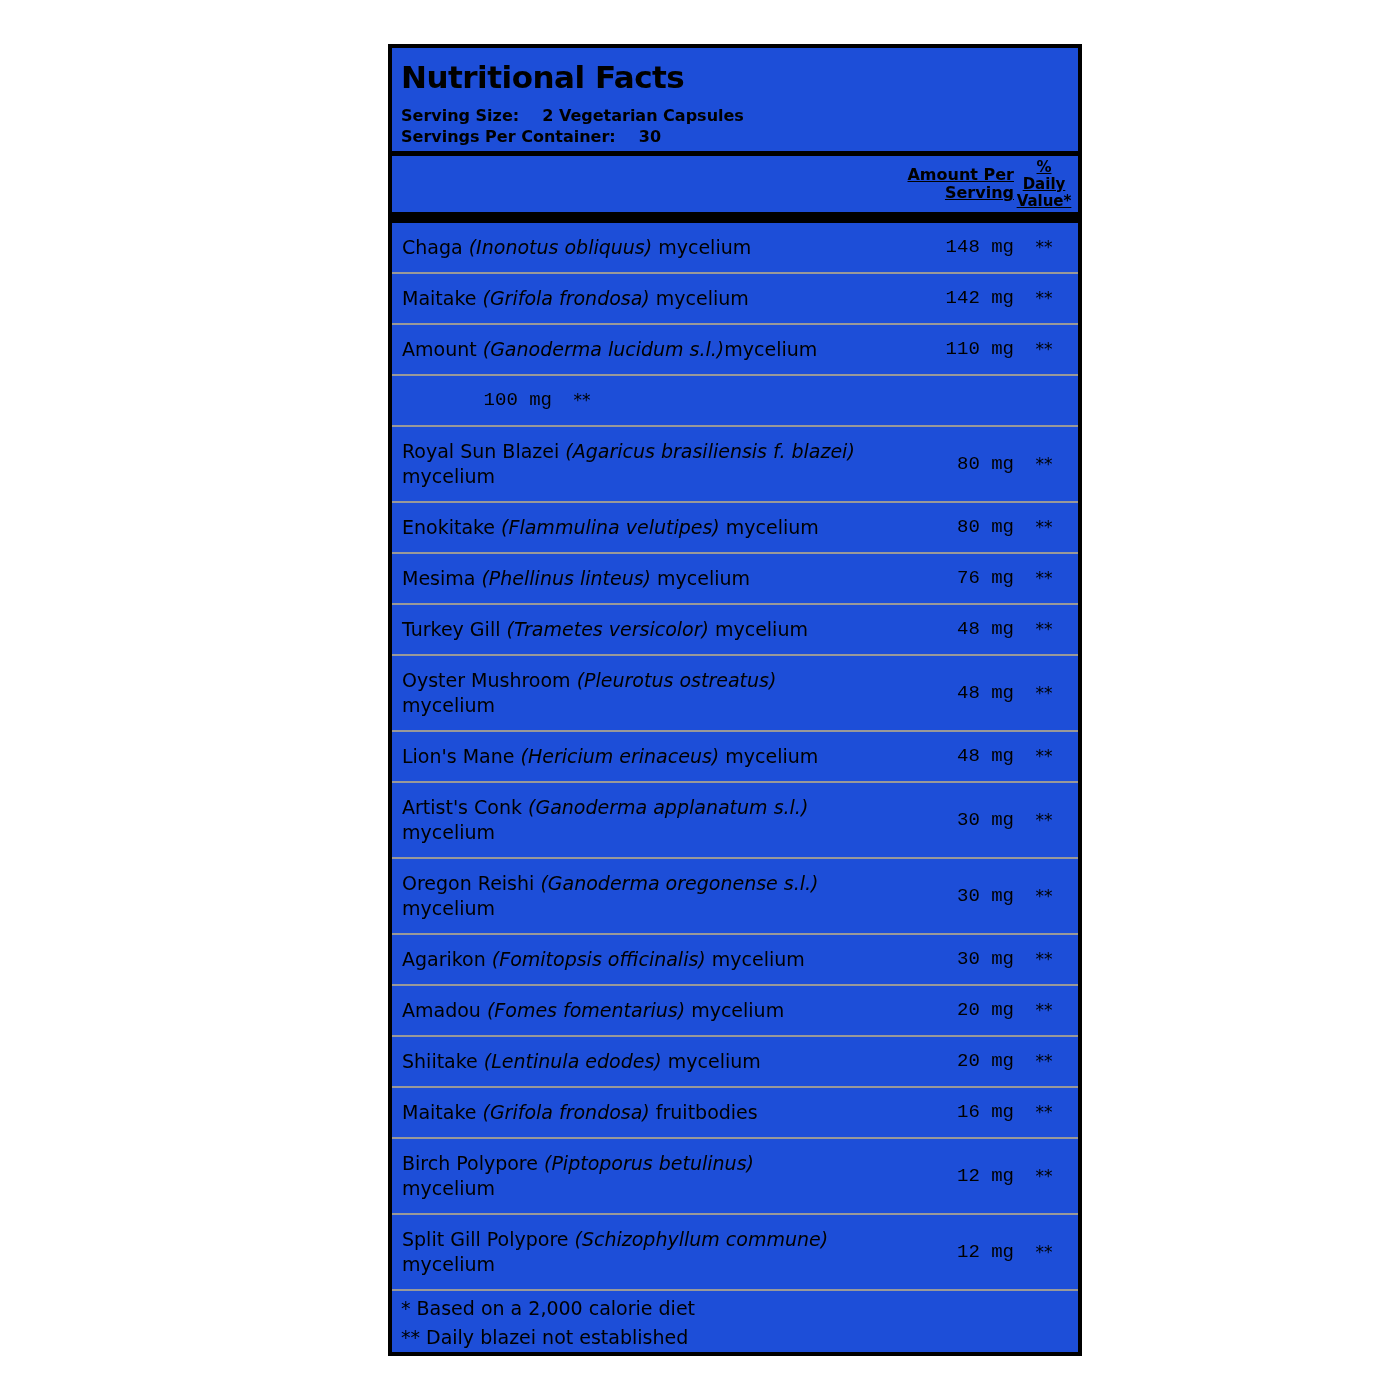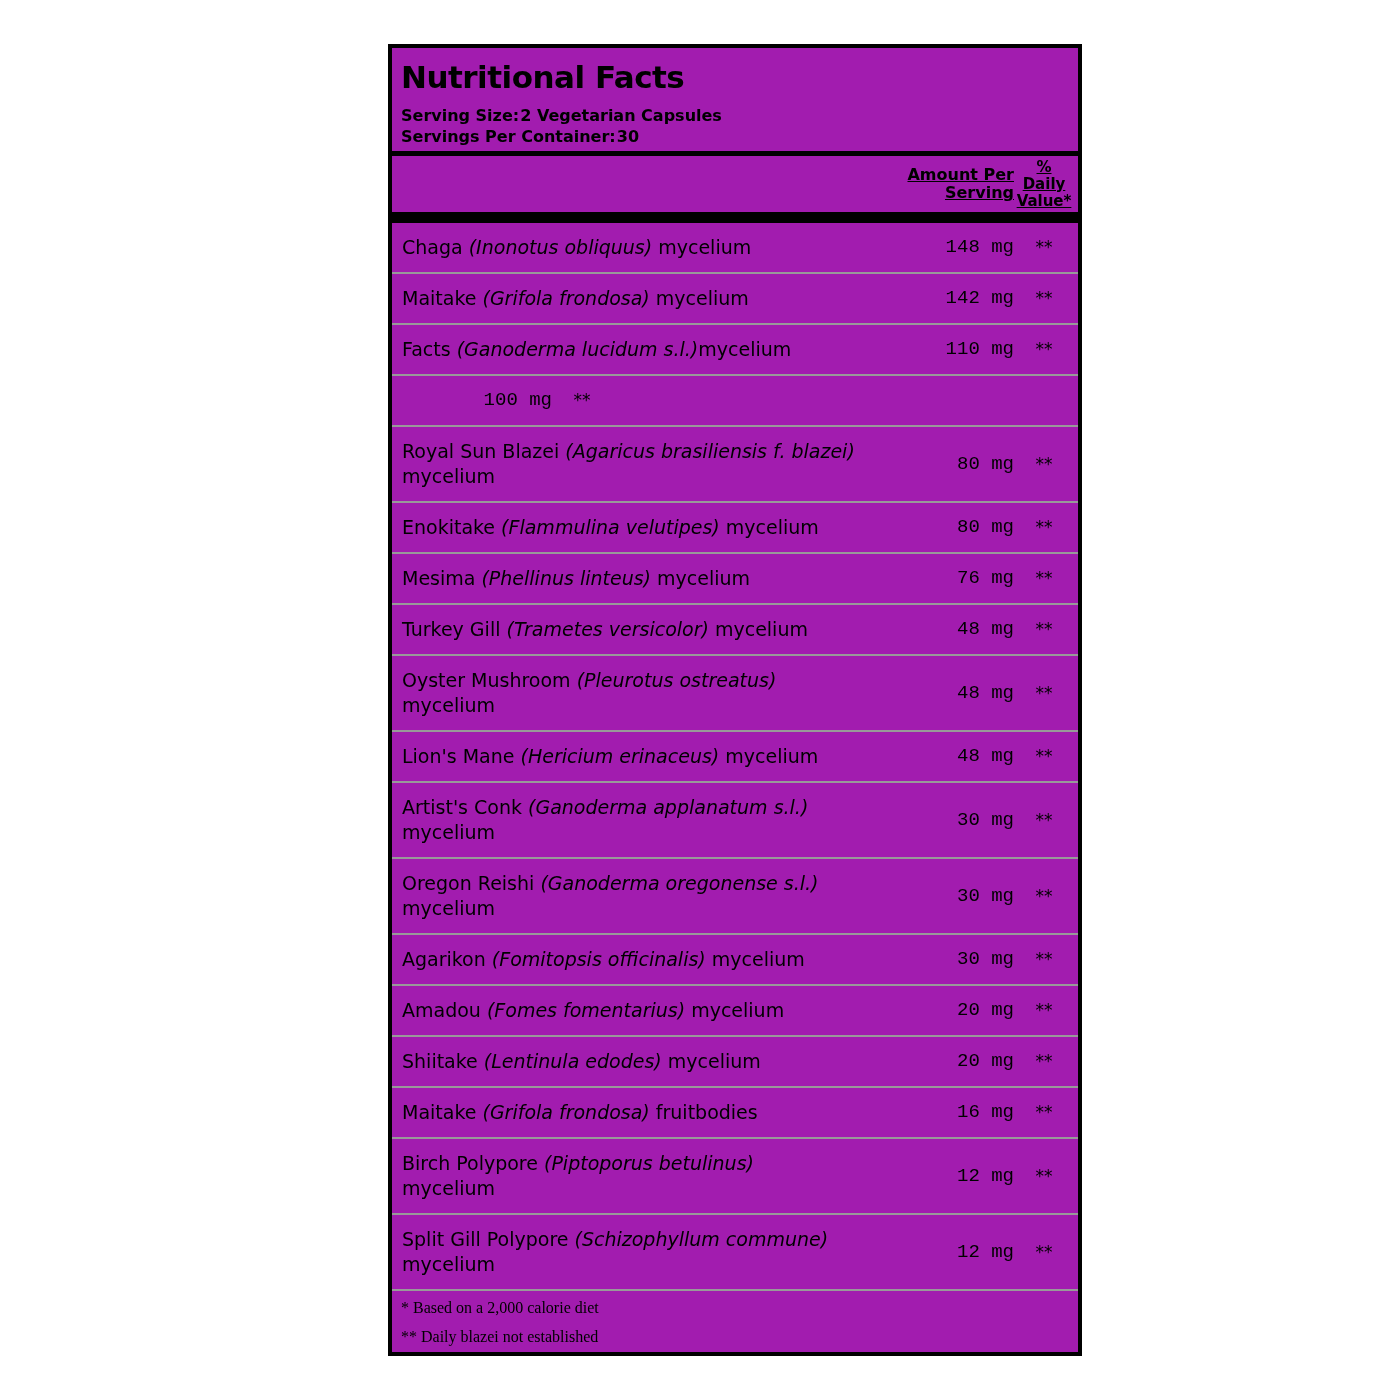--- a/index.html
+++ b/index.html
@@ -8,37 +8,37 @@
     background: #ffffff;
     font-family: "DejaVu Sans", sans-serif;
     color: #000000;
     position: relative;
   }
   .panel {
     position: absolute;
     left: 388px; top: 44px;
     width: 694px; height: 1312px;
     border: 4px solid #000000;
-    background: #a21caf;
+    background: #1d4ed8;
     overflow: hidden;
   }
   .panel-head { padding: 12px 8px 0 9px; }
   .title {
     font-size: 31px;
     font-weight: bold;
     line-height: 1.12;
     letter-spacing: -0.5px;
   }
   .serving-block { margin-top: 11px; }
   .serving-line {
     font-size: 16px;
     font-weight: bold;
     line-height: 1.3;
   }
-  .serving-line .val { margin-left: 1px; }
+  .serving-line .val { margin-left: 23px; }
   .rule { height: 5px; background: #000000; margin-top: 4px; }
   .col-header {
     display: flex;
     align-items: center;
     height: 56px;
     padding: 4px 4px 4px 10px;
     text-decoration: underline;
   }
   .ch-spacer { flex: 1; }
   .ch-amount {
@@ -65,23 +65,22 @@
     font-size: 19px;
     line-height: 25px;
   }
   .row .name { flex: 1; padding-right: 8px; }
   .row .amount { width: 150px; text-align: right; font-family: Liberation Mono, monospace; }
   .row .dv { width: 60px; text-align: center; font-size: 17px; }
   .italic { font-style: italic; }
   .block { display: block; }
   .footnote {
     padding: 6px 24px 1px 9px;
-    font-size: 16px;
+    font-size: 19px;
     line-height: 22px;
-    font-family: Liberation Serif, serif;
   }
 </style>
 </head>
 <body>
 
 <div class="panel">
 
   <div class="panel-head">
     <div class="title">Nutritional Facts</div>
     <div class="serving-block">
@@ -111,21 +110,21 @@
     <div class="cell name"><span>Chaga </span><span class="italic">(Inonotus obliquus)</span><span> mycelium</span></div>
     <div class="cell amount">148 mg</div>
     <div class="cell dv">**</div>
   </div>
       <div class="row">
     <div class="cell name"><span>Maitake </span><span class="italic">(Grifola frondosa)</span><span> mycelium</span></div>
     <div class="cell amount">142 mg</div>
     <div class="cell dv">**</div>
   </div>
       <div class="row">
-    <div class="cell name"><span>Facts </span><span class="italic">(Ganoderma lucidum s.l.)</span><span>mycelium</span></div>
+    <div class="cell name"><span>Amount </span><span class="italic">(Ganoderma lucidum s.l.)</span><span>mycelium</span></div>
     <div class="cell amount">110 mg</div>
     <div class="cell dv">**</div>
   </div>
       <div class="row">
     <div class="cell amount">100 mg</div>
     <div class="cell dv">**</div>
   </div>
       <div class="row">
     <div class="cell name"><span>Royal Sun Blazei </span><span class="italic">(Agaricus brasiliensis f. blazei)</span><span class="block">mycelium</span></div>
     <div class="cell amount">80 mg</div>

